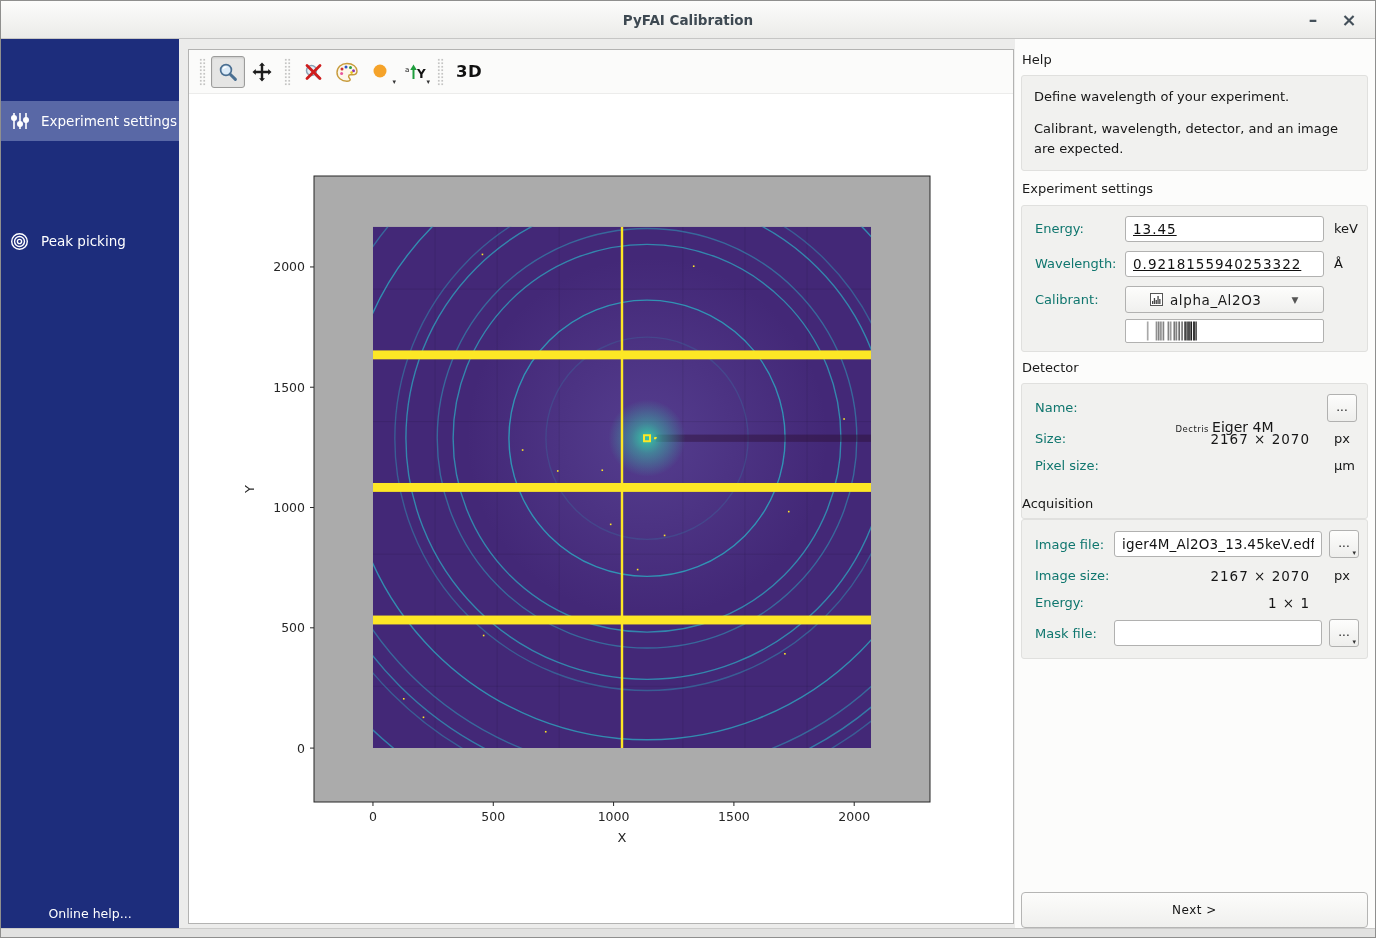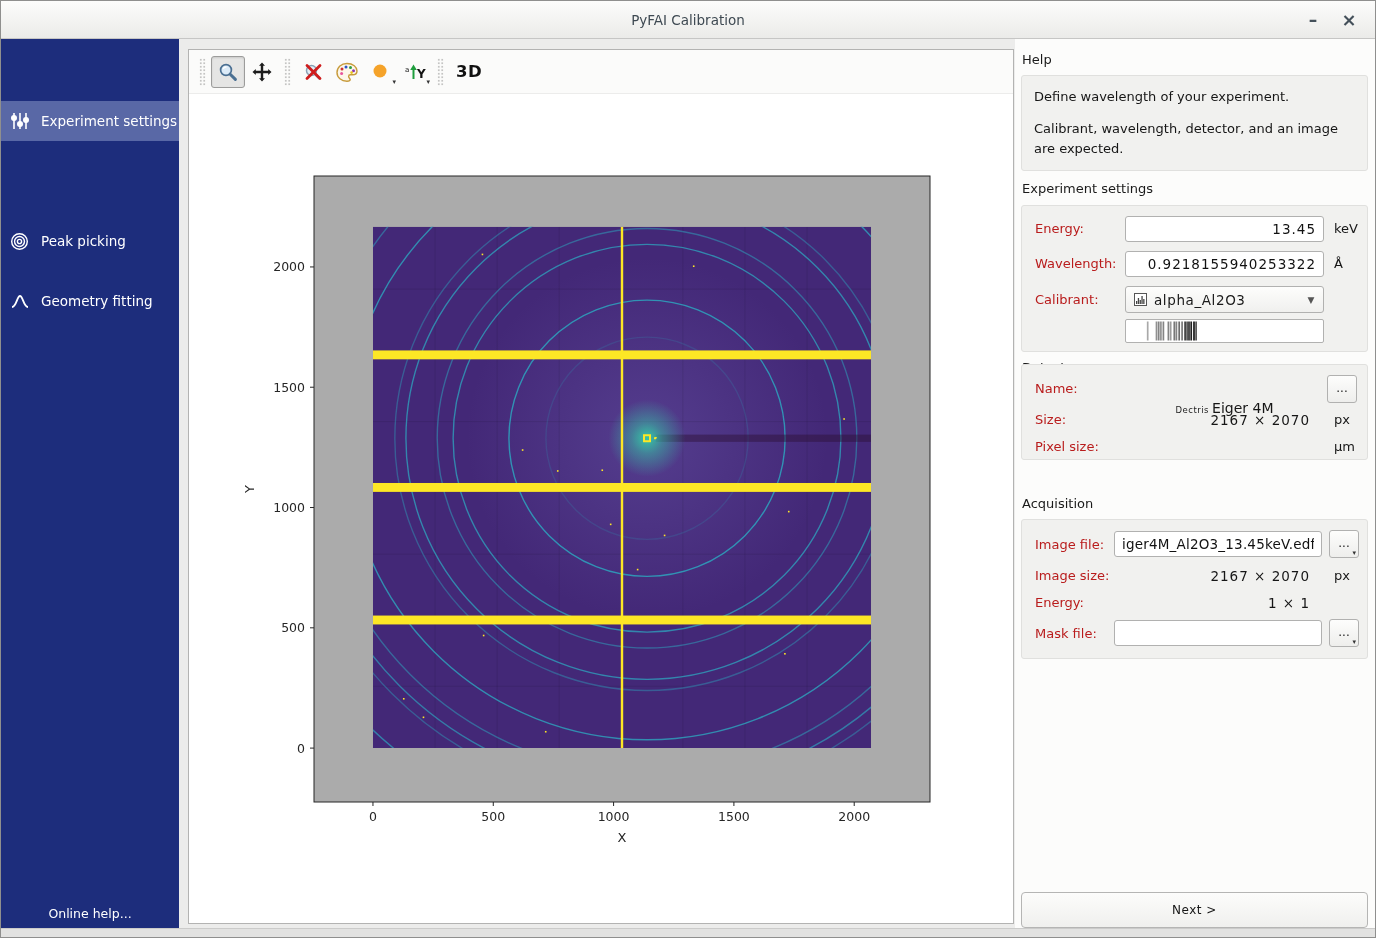--- a/index.html
+++ b/index.html
@@ -4,21 +4,21 @@
 <style>
   html,body{margin:0;padding:0;background:#555;}
   *{box-sizing:border-box;}
   .window{position:relative;width:1376px;height:938px;background:#ececeb;
     border:1px solid #8f8f8e;overflow:hidden;
     font-family:"DejaVu Sans","Liberation Sans",sans-serif;font-size:13px;color:#1a1a1a;}
   
   .titlebar{position:absolute;left:0;top:0;right:0;height:38px;
     background:linear-gradient(#fcfcfb,#ebebe9);border-bottom:1px solid #c6c6c5;}
   .title{position:absolute;left:0;right:0;top:0;height:48px;line-height:38px;text-align:center;
-    font-weight:normal;font-size:13.5px;color:#3e4952;}
+    font-weight:bold;font-size:13.5px;color:#3e4952;}
   .winbtn{position:absolute;top:0;width:36px;height:38px;line-height:38px;text-align:center;
     color:#44505a;font-weight:bold;font-size:17px;cursor:default;}
   .winbtn.min{right:44px;}
   .winbtn.close{right:8px;font-size:18px;}
   
   .sidebar{position:absolute;left:0;top:38px;width:178px;bottom:9px;background:#1d2d7c;}
   .nav-item{position:absolute;left:0;right:0;height:40px;display:flex;align-items:center;
     padding-left:9px;color:#fff;font-size:13.5px;cursor:default;}
   .nav-item.selected{background:#5968a6;}
   .nav-item .nicon{width:22px;height:20px;margin-right:9px;flex:none;display:flex;align-items:center;}
@@ -34,27 +34,27 @@
     border:1px solid transparent;border-radius:3px;background:transparent;margin:0 0;}
   .tb-btn.pressed{background:#e5e5e4;border-color:#9c9c9b;box-shadow:inset 0 1px 2px rgba(0,0,0,.12);}
   .tb-btn .caret{position:absolute;right:1px;bottom:2px;font-size:7px;color:#333;line-height:6px;}
   .tb-3d{font-weight:bold;font-size:16.5px;color:#111;letter-spacing:.5px;}
   .canvas{position:absolute;left:0;top:45px;right:0;bottom:0;background:#fff;}
   
   .right-panel{position:absolute;left:1014px;top:38px;right:0;bottom:9px;background:#fcfcfb;}
   .sect-head{position:absolute;left:7px;font-size:13px;color:#1a1a1a;}
   .gbox{position:absolute;left:6px;width:347px;background:#f1f1ef;border:1px solid #e0e0de;border-radius:3px;}
   .helptext{position:absolute;left:12px;right:10px;font-size:13px;color:#161616;line-height:1.55;}
-  .row-label{position:absolute;left:13px;font-size:13px;color:#b91c1c;}
+  .row-label{position:absolute;left:13px;font-size:13px;color:#0f766e;}
   .row-unit{position:absolute;left:312px;font-size:13px;color:#161616;}
   .field{position:absolute;left:103px;width:199px;height:26px;border:1px solid #b1b1b0;border-radius:3px;
     background:#fff;font-family:inherit;font-size:13.5px;color:#111;padding:0 7px;letter-spacing:1px;}
-  .field.right{text-align:right;}
+  .field.right{text-align:left;text-decoration:underline;}
   .combo{position:absolute;left:103px;width:199px;height:27px;border:1px solid #b1b1b0;border-radius:3px;
-    background:linear-gradient(#fdfdfc,#f0f0ee);display:flex;align-items:center;padding:0 8px;font-size:13.5px;letter-spacing:.6px;}
+    background:linear-gradient(#fdfdfc,#f0f0ee);display:flex;align-items:center;padding:0 24px;font-size:13.5px;letter-spacing:.6px;}
   .combo .cicon{margin-right:7px;display:flex;}
   .combo .carrow{margin-left:auto;color:#555;font-size:9px;}
   .barcode-box{position:absolute;left:103px;width:199px;height:24px;border:1px solid #b1b1b0;border-radius:2px;background:#fff;overflow:hidden;}
   .dots-btn{position:absolute;width:30px;height:28px;border:1px solid #b1b1b0;border-radius:3px;
     background:linear-gradient(#fdfdfc,#eeeeec);font-size:12px;color:#222;text-align:center;line-height:24px;}
   .dots-btn .mini-caret{position:absolute;right:2px;bottom:1px;font-size:7px;color:#333;line-height:6px;}
   .rvalue{position:absolute;font-size:13.5px;color:#161616;letter-spacing:1px;right:57px;text-align:right;}
   .name-val{position:absolute;left:103px;width:199px;text-align:center;font-size:14px;color:#161616;margin-top:20px;}
   .name-val .brand{font-size:8.5px;letter-spacing:.5px;color:#222;margin-right:3px;text-transform:none;}
   .next-btn{position:absolute;left:6px;width:347px;height:36px;border:1px solid #b5b5b4;border-radius:4px;
@@ -90,28 +90,20 @@
     </div>
     <div class="nav-item" style="top:182px">
       <span class="nicon">
         <svg width="19" height="19" viewBox="0 0 20 20" fill="none" stroke="#fff" stroke-width="1.5">
         <circle cx="10" cy="10" r="2.2"></circle>
             <circle cx="10" cy="10" r="5.2"></circle>
             <circle cx="10" cy="10" r="8.2"></circle>
           </svg>
       </span>
       <span>Peak picking</span>
-    </div>
-    <div class="nav-item" style="top:242px">
-      <span class="nicon">
-        <svg width="20" height="20" viewBox="0 0 20 20" fill="none" stroke="#fff" stroke-width="1.8">
-        <path d="M2 16 C6.5 16 7 5 10 5 C13 5 13.5 16 18 16"></path>
-          </svg>
-      </span>
-      <span>Geometry fitting</span>
     </div>
     <div class="online-help">Online help...</div>
   </div>
 
   <div class="plot-panel">
     <div class="mpl-toolbar">
       <div class="tb-handle"></div>
       <div class="tb-btn pressed">
         <svg width="22" height="22" viewBox="0 0 22 22">
           <circle cx="9" cy="9" r="5.4" fill="#dcebf8" stroke="#4a6f92" stroke-width="1.7"></circle>
@@ -317,21 +309,21 @@
             <line x1="61.1" y1="1.5" x2="61.1" y2="20.5" stroke="rgba(10,10,10,0.7)" stroke-width="1.7"></line>
             <line x1="63.0" y1="1.5" x2="63.0" y2="20.5" stroke="rgba(10,10,10,0.85)" stroke-width="1.7"></line>
             <line x1="65.2" y1="1.5" x2="65.2" y2="20.5" stroke="rgba(10,10,10,0.9)" stroke-width="1.7"></line>
             <line x1="68.0" y1="1.5" x2="68.0" y2="20.5" stroke="rgba(10,10,10,0.95)" stroke-width="1.7"></line>
             <line x1="70.1" y1="1.5" x2="70.1" y2="20.5" stroke="rgba(10,10,10,0.7)" stroke-width="1.7"></line>
           </svg>
       </div>
     </div>
 
     <div class="sect-head" style="top:321px">Detector</div>
-    <div class="gbox" style="top:325px;height:96px">
+    <div class="gbox" style="top:344px;height:136px">
       <div class="row-label" style="top:16px">Name:</div>
       <div class="name-val" style="top:15px">
         <span class="brand">Dectris</span><span>Eiger 4M</span>
       </div>
       <div class="dots-btn" style="left:305px;top:10px">...</div>
 
       <div class="row-label" style="top:47px">Size:</div>
       <div class="rvalue" style="top:47px">2167 × 2070</div>
       <div class="row-unit" style="top:47px">px</div>
 

